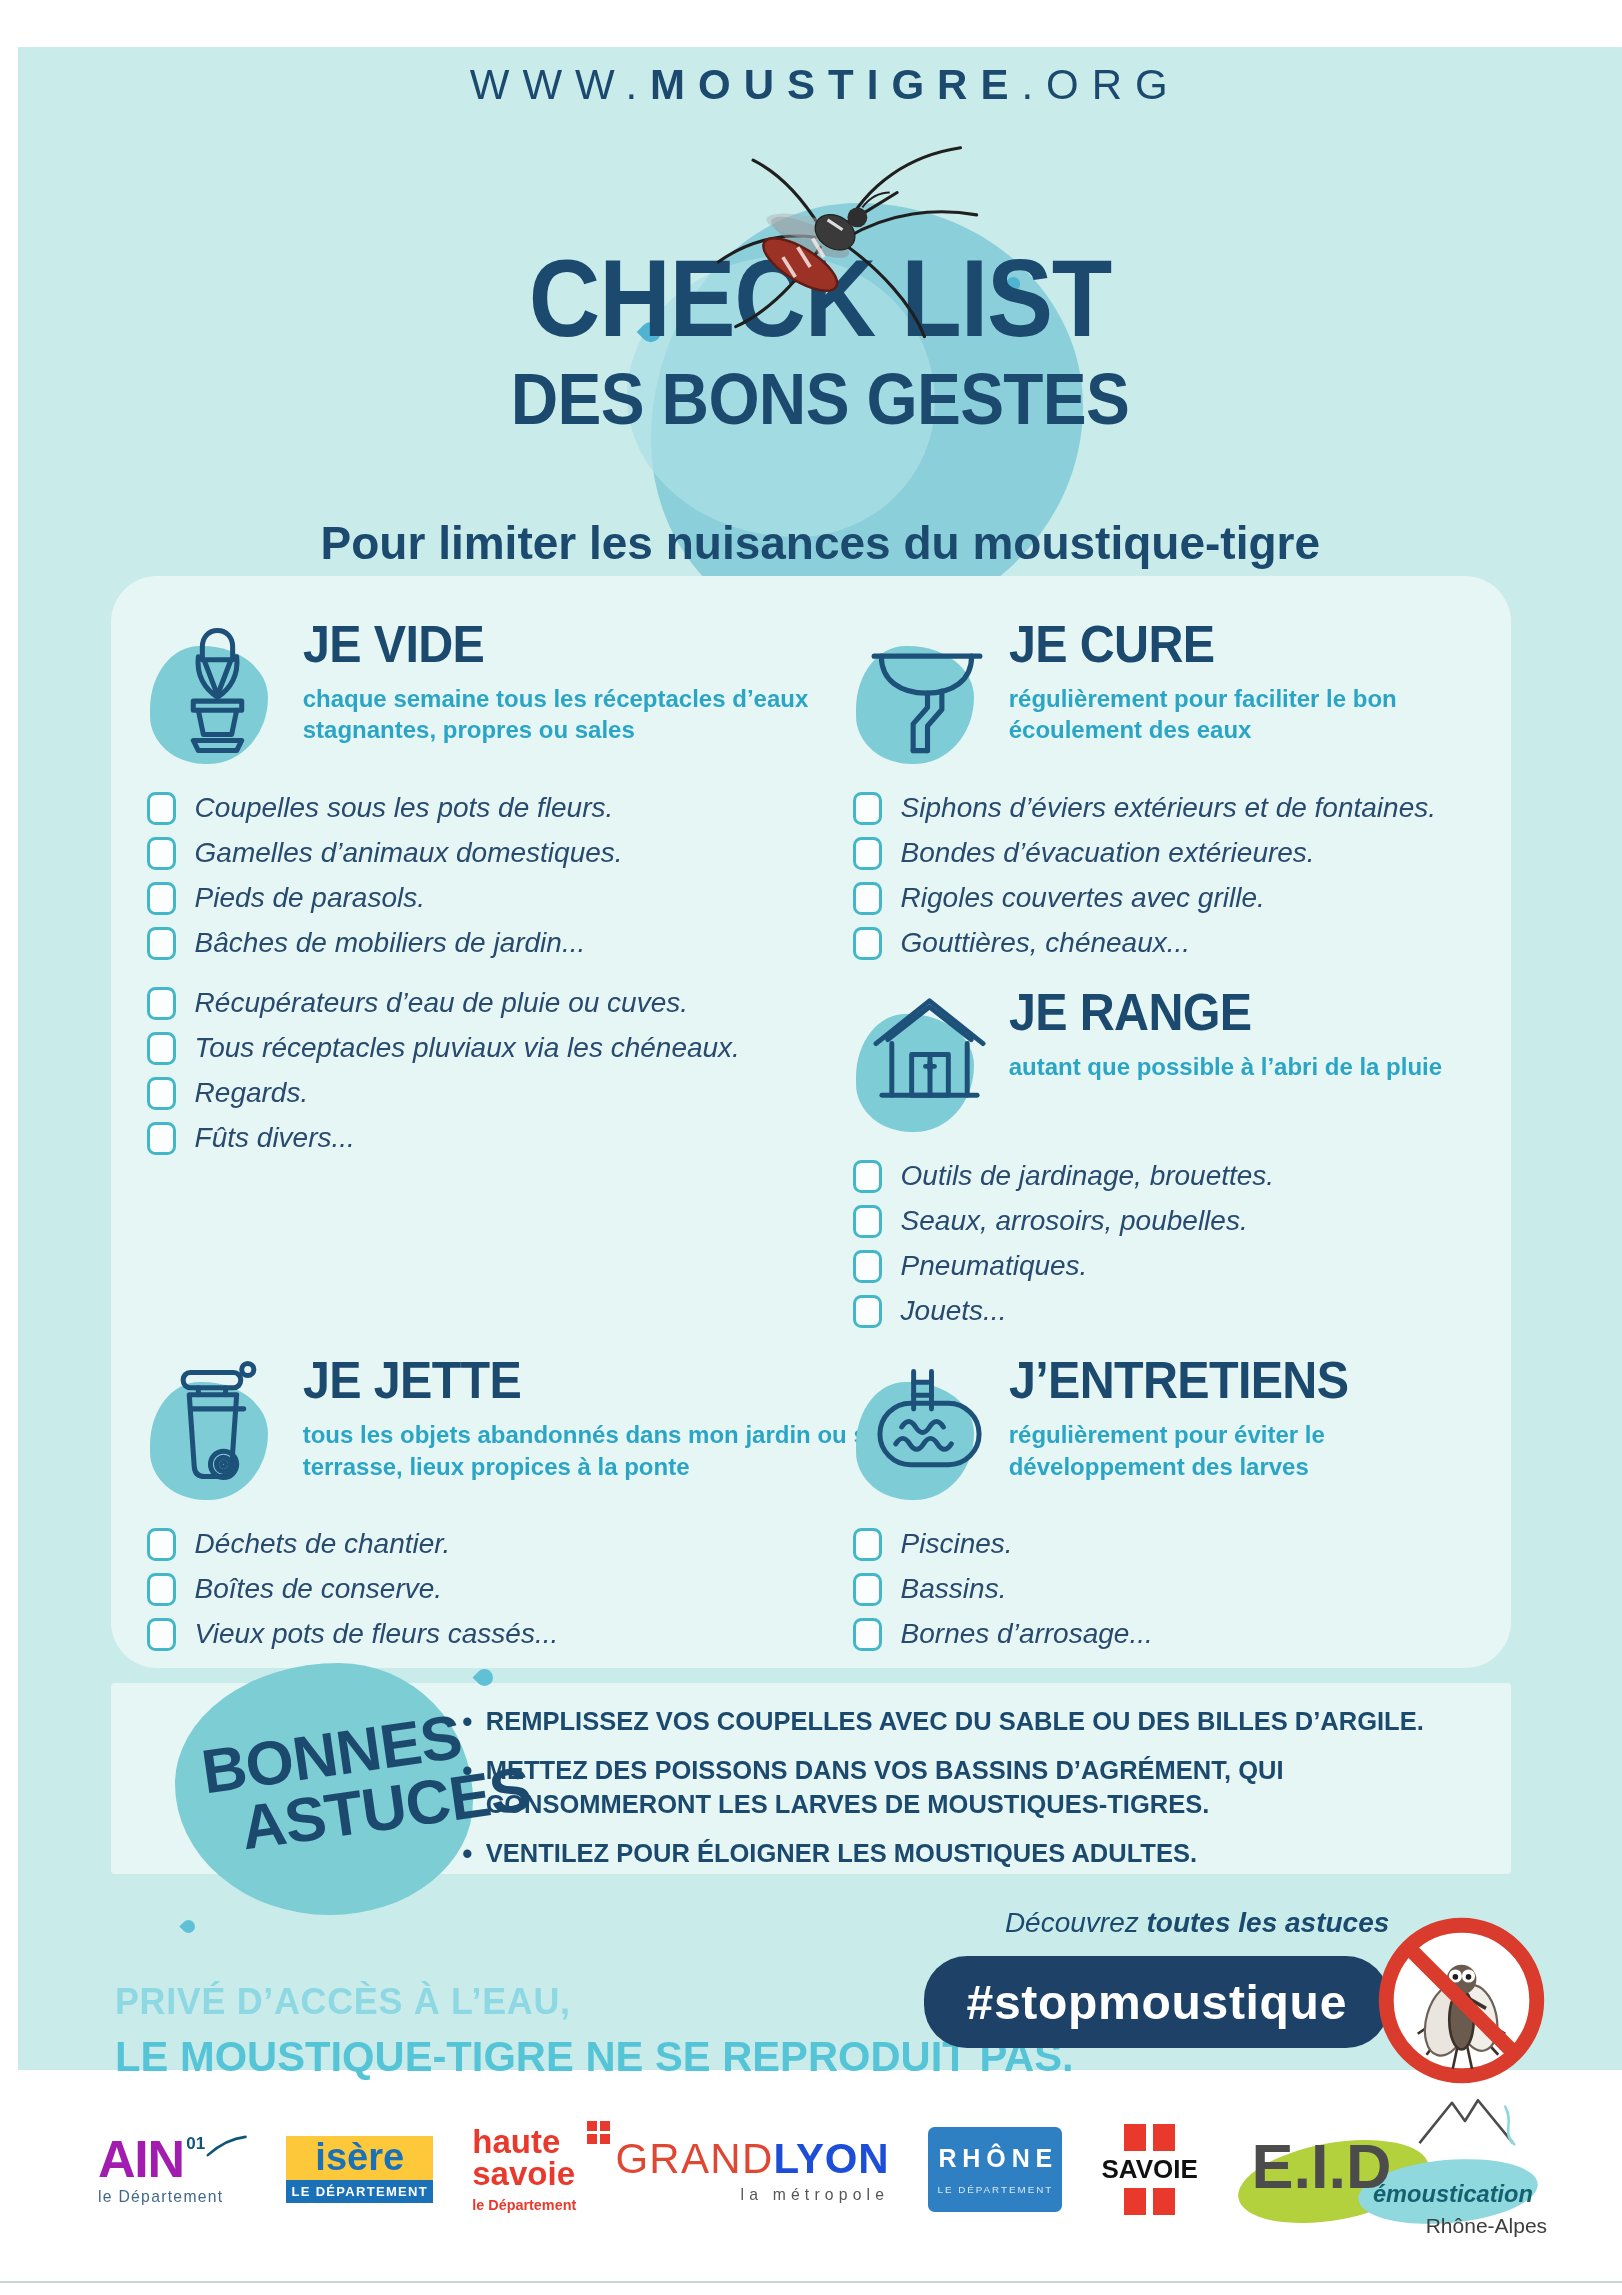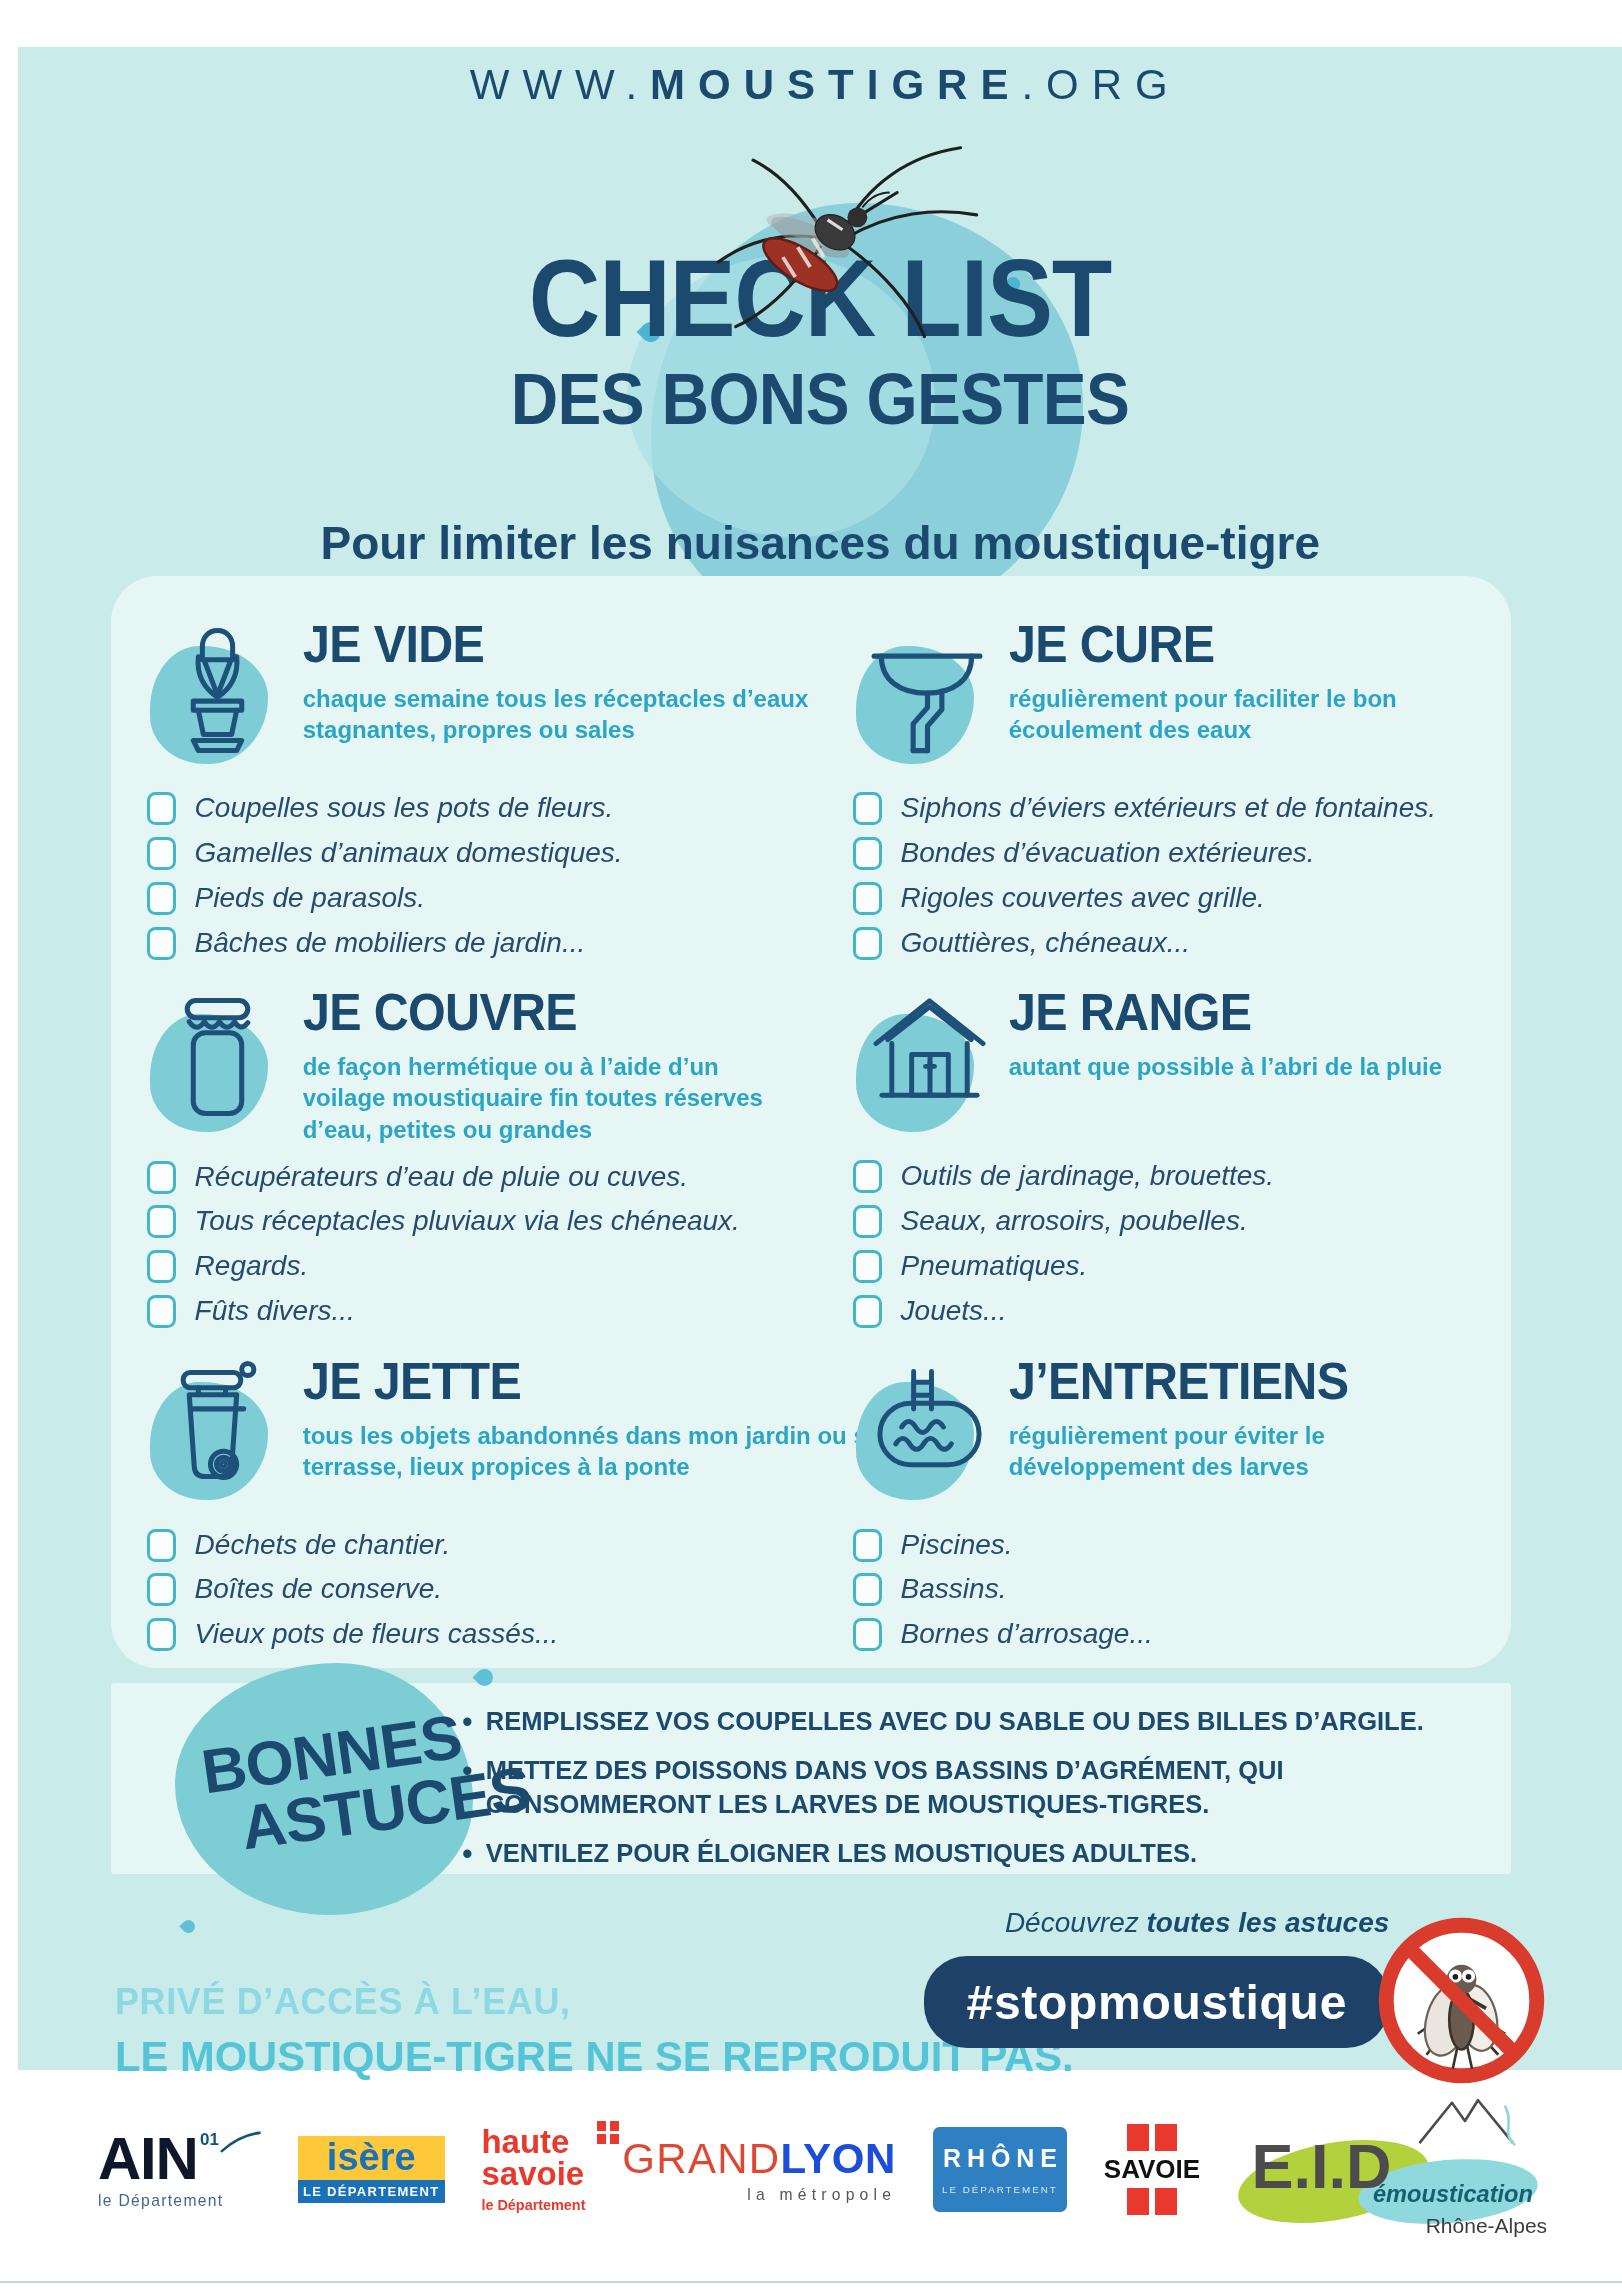--- a/index.html
+++ b/index.html
@@ -91,21 +91,21 @@
   .no-mosquito{position:absolute;left:1356px;top:1866px;width:175px;height:175px;z-index:3;}
 
   
   .footer{position:absolute;left:0;top:2070px;width:1623px;height:225px;background:#ffffff;
           display:flex;align-items:center;justify-content:space-between;box-sizing:border-box;
           padding:13px 72px 39px 98px;}
   .bottom-edge{position:absolute;left:0;top:2281px;width:1623px;height:2px;background:#ccd5d5;}
 
   .logo{position:relative;}
   .ain-row{display:flex;align-items:flex-start;}
-  .ain-name{font-size:60px;font-weight:800;color:#0f172a;line-height:1;letter-spacing:-1.3px;}
+  .ain-name{font-size:52px;font-weight:800;color:#a21caf;line-height:1;letter-spacing:-1.3px;}
   .ain-num{font-size:17px;font-weight:700;color:#0f5578;margin:1.3px 0 0 2.6px;}
   .ain-sub{font-size:15.7px;color:#41688a;letter-spacing:1.3px;margin-top:3.9px;}
 
   .logo-isere{text-align:center;}
   .isere-top{background:#fdc93b;color:#1a71b8;font-size:38px;font-weight:800;
              padding:2.6px 11.8px 3.9px;line-height:1;}
   .isere-band{background:#1a71b8;color:#ffffff;font-size:13px;font-weight:800;
               letter-spacing:1.3px;padding:3.9px 5.2px;}
 
   .logo-hs{color:#e8392c;}
@@ -253,34 +253,20 @@
                 <span class="item-text">Rigoles couvertes avec grille.</span>
               </li>
             <li class="item">
                 <span class="cb"></span>
                 <span class="item-text">Gouttières, chéneaux...</span>
               </li>
           </ul>
         </section>
 
         <section class="sec sec3">
-          <div class="sec-head">
-            <div class="icon-wrap">
-              <div class="icon-blob"></div>
-              <svg width="111" height="151" viewBox="0 0 110 135" fill="none" stroke="#1d5179" stroke-width="5" stroke-linecap="round" stroke-linejoin="round">
-                <rect x="25" y="12" width="60" height="17" rx="8.5"></rect>
-                <path d="M27 33q7 11 15 0q7 11 15 0q7 11 15 0q6 10 13 1"></path>
-                <rect x="31" y="44" width="48" height="80" rx="12"></rect>
-              </svg>
-            </div>
-            <div class="sec-titles">
-              <h2>JE COUVRE</h2>
-              <p class="desc">de façon hermétique ou à l’aide d’un voilage moustiquaire fin toutes réserves d’eau, petites ou grandes</p>
-            </div>
-          </div>
           <ul class="items">
             <li class="item">
                 <span class="cb"></span>
                 <span class="item-text">Récupérateurs d’eau de pluie ou cuves.</span>
               </li>
             <li class="item">
                 <span class="cb"></span>
                 <span class="item-text">Tous réceptacles pluviaux via les chéneaux.</span>
               </li>
             <li class="item">

